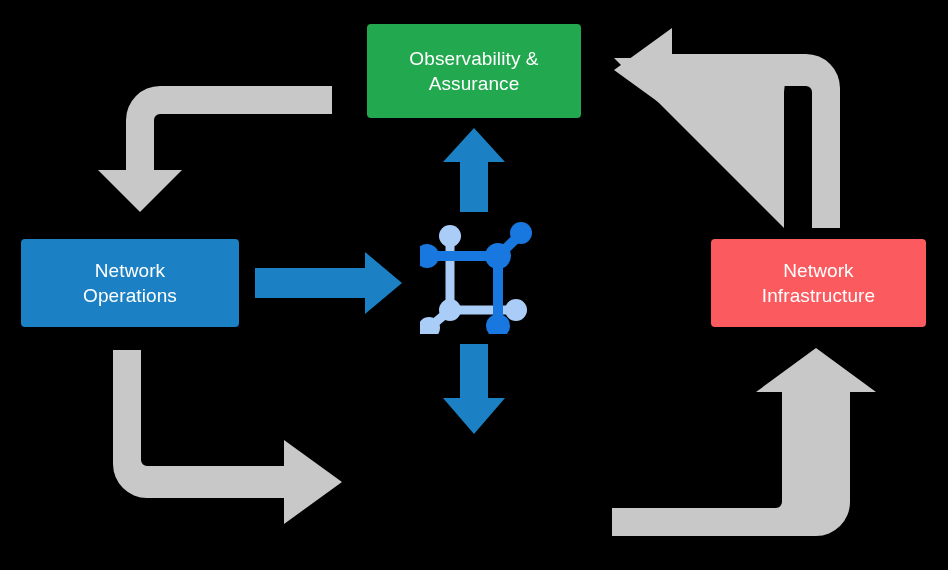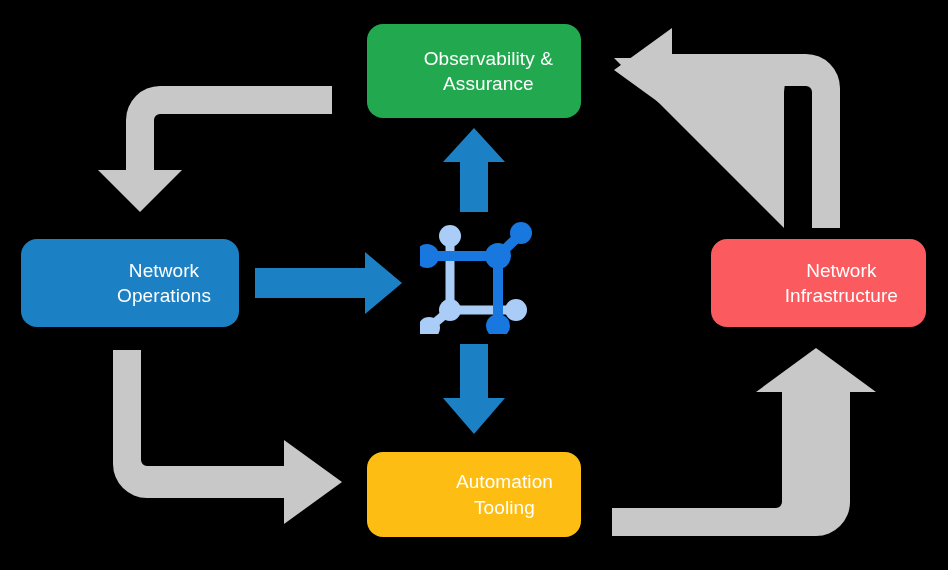--- a/index.html
+++ b/index.html
@@ -23,24 +23,24 @@
   #arrow-layer {
     position: absolute;
     left: 0;
     top: 0;
     width: 948px;
     height: 570px;
   }
   .node-box {
     position: absolute;
     box-sizing: border-box;
-    border-radius: 16px;
+    border-radius: 4px;
     display: flex;
     align-items: center;
-    justify-content: flex-end;
+    justify-content: center;
     text-align: center;
     color: #ffffff;
     font-size: 19px;
     line-height: 1.32;
     font-weight: 400;
     letter-spacing: 0.1px;
     padding: 4px 28px;
   }
   #box-observability {
     left: 367px;
@@ -162,18 +162,14 @@
   <div class="node-box" id="box-operations" style="background: rgb(27, 129, 196);">
     <span class="box-label">Network
 Operations</span>
   </div>
 
   <div class="node-box" id="box-infrastructure" style="background: rgb(251, 90, 95);">
     <span class="box-label">Network
 Infrastructure</span>
   </div>
 
-  <div class="node-box" id="box-automation" style="background: rgb(253, 189, 18);">
-    <span class="box-label">Automation
-Tooling</span>
-  </div>
 
 </div>
 
 </body></html>

